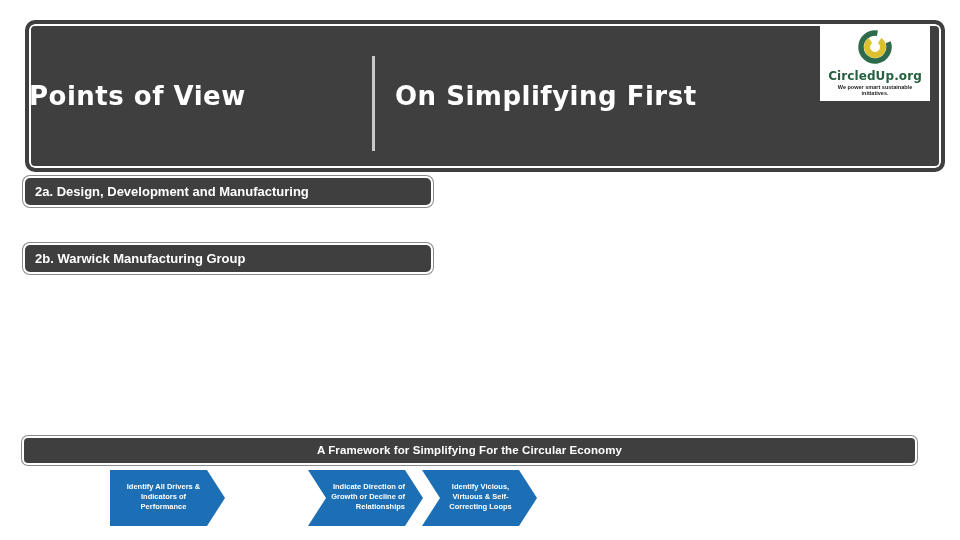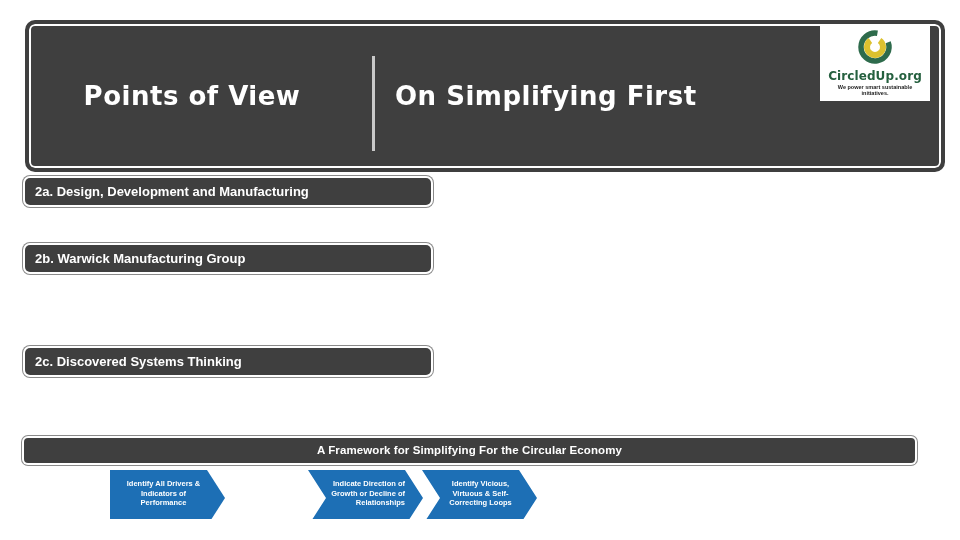--- a/index.html
+++ b/index.html
@@ -16,21 +16,21 @@
     background:var(--box-dark,#3F3F3F);
     border:4px solid var(--box-dark,#3F3F3F);
     box-shadow: inset 0 0 0 2px #ffffff;
     border-radius:10px; box-sizing:border-box;
   }
   .title {
     position:absolute; top:55px; height:34px; line-height:34px;
     color:var(--title-text,#FFFFFF); font-size:26px; font-weight:bold;
     white-space:nowrap; letter-spacing:0.5px;
   }
-  .title-left  { left:0; width:326px; text-align:center; }
+  .title-left  { left:0; width:326px; text-align:left; }
   .title-right { left:366px; text-align:left; }
   .title-divider {
     position:absolute; left:343px; top:32px; width:3px; height:95px;
     background:var(--divider-gray,#C9C9C9);
   }
 
   
   .logo-card {
     position:absolute; left:791px; top:1px; width:110px; height:76px;
     background:#ffffff; text-align:center; box-sizing:border-box; padding-top:2px;
@@ -66,21 +66,21 @@
     position:absolute; left:24px; top:438px; width:891px; height:25px;
     background:var(--box-dark,#3F3F3F); border-radius:4px;
     box-shadow: 0 0 0 2px #ffffff, 0 0 0 3px #8a8a8a;
     color:#ffffff; font-size:11.5px; font-weight:bold; line-height:25px;
     text-align:center; letter-spacing:0.1px;
     font-family:"Liberation Sans",sans-serif;
   }
 
   
   .chev {
-    position:absolute; top:470px; width:115px; height:49px;
+    position:absolute; top:470px; width:115px; height:56px;
     background:var(--chevron-blue,#1D6FB5);
     color:#ffffff; font-size:7.5px; font-weight:bold;
     display:flex; align-items:center; justify-content:center;
     text-align:center; line-height:1.3; box-sizing:border-box;
     padding:0 16px 2px 14px;
     font-family:"Liberation Sans",sans-serif;
   }
   .chev-first {
     clip-path: polygon(0 0, 97px 0, 115px 28px, 97px 56px, 0 56px);
     padding-left:8px;
@@ -111,21 +111,20 @@
           <path class="logo-ring-gold" d="M 15.41 13.45 A 8 8 0 1 0 24.59 13.45" fill="none" stroke-width="6"></path>
         </svg>
       </span>
       <div class="logo-name">CircledUp.org</div>
       <div class="logo-tagline">We power smart sustainable initiatives.</div>
     </div>
   </div>
 
   <div class="section-bar bar-2a">2a. Design, Development and Manufacturing</div>
   <div class="section-bar bar-2b">2b. Warwick Manufacturing Group</div>
-  <div class="section-bar bar-2c">2c. Discovered Systems Thinking</div>
 
   <div class="framework-bar">A Framework for Simplifying For the Circular Economy</div>
 
   <div class="chev chev-first chev-1">
     <span>Identify All Drivers &amp; Indicators of Performance</span>
   </div>
   <div class="chev chev-notched chev-3">
     <span>Indicate Direction of Growth or Decline of Relationships</span>
   </div>
   <div class="chev chev-notched chev-4">

